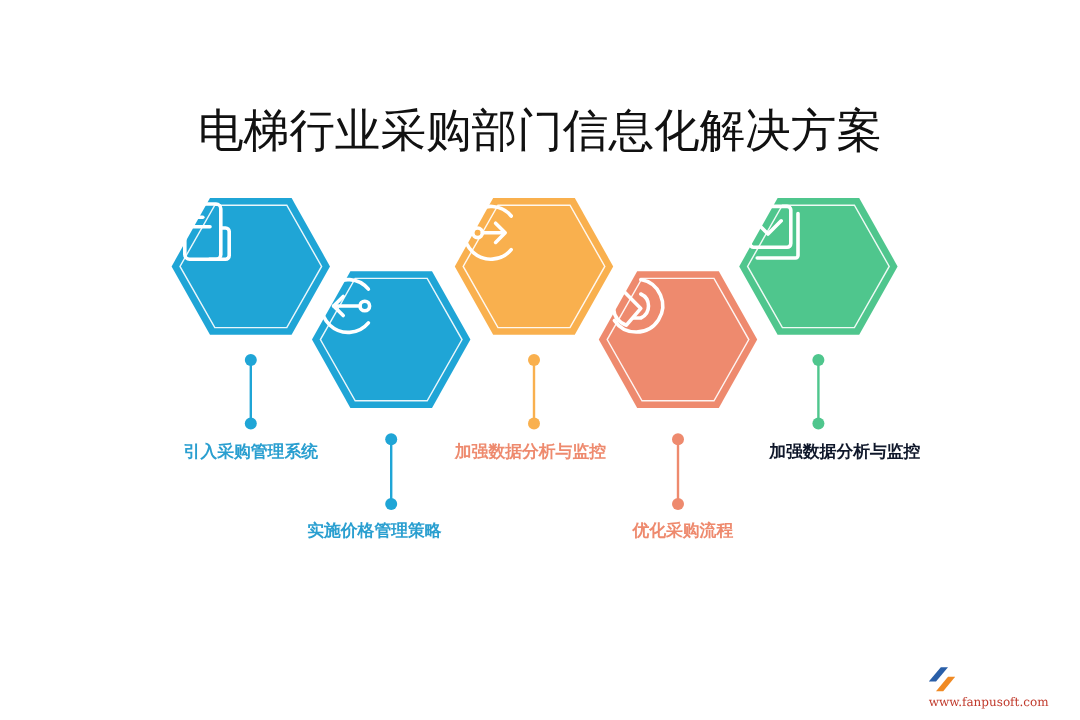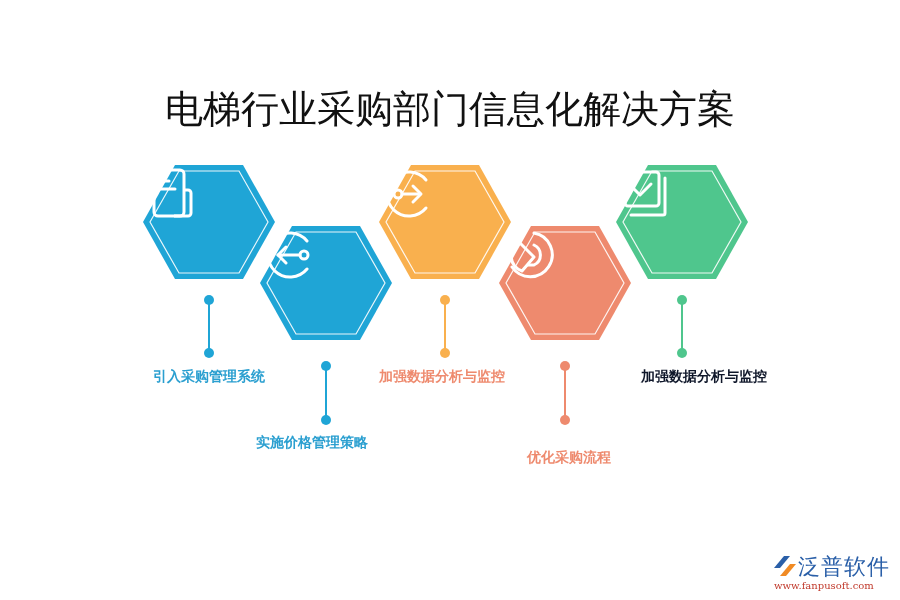--- a/index.html
+++ b/index.html
@@ -118,23 +118,22 @@
 </div>
 <div class="conn" style="left:677px; top:295px; height:63px;">
   <div class="line" style="background:#4FC68D;"></div>
   <div class="dot top" style="background:#4FC68D;"></div>
   <div class="dot bottom" style="background:#4FC68D;"></div>
 </div>
 
 <div class="label" style="left:209px; top:368px; color:#2A9FD0;">引入采购管理系统</div>
 <div class="label" style="left:312px; top:434px; color:#2A9FD0;">实施价格管理策略</div>
 <div class="label" style="left:442px; top:368px; color:#EE8A6E;">加强数据分析与监控</div>
-<div class="label" style="left:569px; top:449px; color:#EE8A6E;">优化采购流程</div>
+<div class="label" style="left:569px; top:434px; color:#EE8A6E;">优化采购流程</div>
 <div class="label" style="left:704px; top:368px; color:#0f172a;">加强数据分析与监控</div>
 
 <div class="logo">
   <svg class="logo-mark" viewBox="0 0 26 24">
     <path d="M2 14 L12 2 L18 2 L8 14 Z" fill="#2a5fa8"></path>
     <path d="M8 22 L18 10 L24 10 L14 22 Z" fill="#f08a24"></path>
   </svg>
-  <div class="logo-name">泛普软件</div>
   <div class="logo-url">www.fanpusoft.com</div>
 </div>
 
 </body></html>

